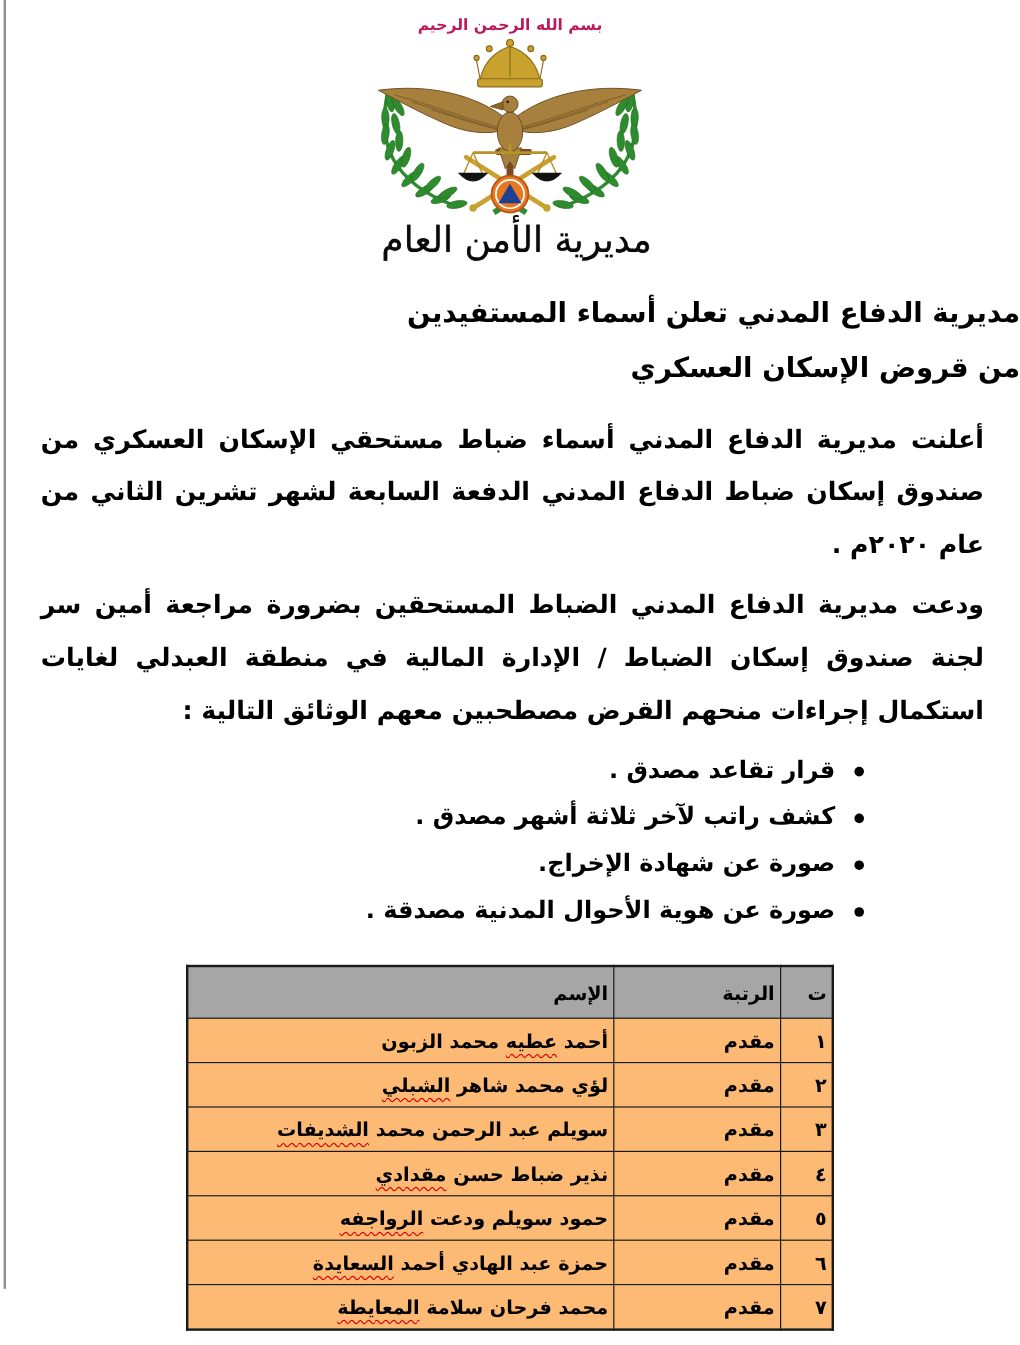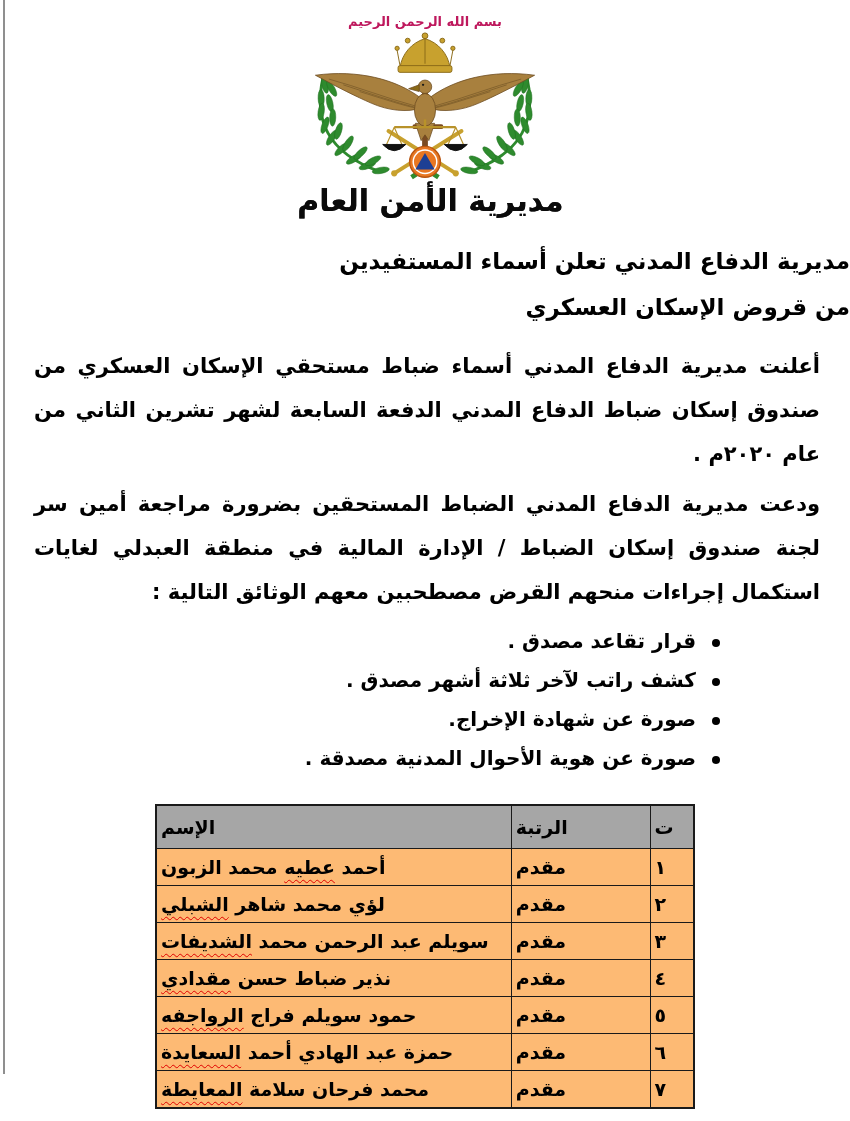--- a/index.html
+++ b/index.html
@@ -4,42 +4,42 @@
 <style>
   html,body{margin:0;padding:0;background:#ffffff;}
   body{font-family:"DejaVu Sans",sans-serif;color:#000;}
   .page{position:relative;width:850px;height:1121px;background:#fff;overflow:hidden;direction:rtl;}
   .page-edge{position:absolute;left:3px;top:0;width:2px;height:1074px;background:#8f8f8f;}
 
   
   .emblem-wrap{width:100%;text-align:center;padding-top:14px;}
   .bismillah{font-size:13px;color:#be185d;font-weight:bold;letter-spacing:1px;margin-bottom:2px;}
   .emblem-svg{display:block;margin:0 auto;}
-  .emblem-caption{font-size:30px;font-weight:bold;color:#0a0a0a;margin-top:2px;letter-spacing:1px;
+  .emblem-caption{font-size:30px;font-weight:normal;color:#0a0a0a;margin-top:2px;letter-spacing:1px;
     text-shadow:0 0 0.6px #333;padding-left:11px;}
 
   
   .doc-title{margin-top:20px;text-align:right;font-weight:bold;font-size:23px;line-height:46px;color:#000;}
 
   
   .body-text{margin:14px 30px 0 34px;}
   .body-text p{margin:0 0 6px 0;font-size:21px;font-weight:bold;line-height:44px;
     text-align:justify;color:#000;}
 
   
   ul.reqs{list-style:none;margin:8px 130px 0 0;padding:0;}
   ul.reqs li{font-size:20px;font-weight:bold;line-height:39px;color:#000;}
   ul.reqs li .dot{display:inline-block;width:8px;height:8px;border-radius:50%;background:#000;
     margin-left:16px;vertical-align:middle;}
 
   
   table.names{border-collapse:collapse;margin:26px auto 0 auto;width:540px;direction:rtl;
     border:2.5px solid #1a1a1a;}
-  table.names th,table.names td{border:1.6px solid #1a1a1a;text-align:left;vertical-align:middle;
-    font-weight:bold;font-size:19px;color:#000;padding:0 4px;}
+  table.names th,table.names td{border:1.6px solid #1a1a1a;text-align:right;vertical-align:middle;
+    font-weight:bold;font-size:16px;color:#000;padding:0 4px;}
   table.names th{background:#a6a6a6;height:42px;}
   table.names td{height:36px;background:#fdba74;}
   col.c-num{width:44px;} col.c-rank{width:139px;} col.c-name{width:356px;}
 
   .sq{text-decoration-line:underline;text-decoration-style:wavy;text-decoration-color:#e00000;
       text-decoration-thickness:1px;text-underline-offset:5px;}
 </style>
 </head>
 <body>
 
@@ -194,21 +194,21 @@
         <td><span>سويلم عبد الرحمن محمد </span><span class="sq">الشديفات</span><span></span></td>
       </tr>
       <tr>
         <td>٤</td>
         <td>مقدم</td>
         <td><span>نذير ضباط حسن </span><span class="sq">مقدادي</span><span></span></td>
       </tr>
       <tr>
         <td>٥</td>
         <td>مقدم</td>
-        <td><span>حمود سويلم فراج </span><span class="sq">الرواجفه</span><span></span></td>
+        <td><span>حمود سويلم ودعت </span><span class="sq">الرواجفه</span><span></span></td>
       </tr>
       <tr>
         <td>٦</td>
         <td>مقدم</td>
         <td><span>حمزة عبد الهادي أحمد </span><span class="sq">السعايدة</span><span></span></td>
       </tr>
       <tr>
         <td>٧</td>
         <td>مقدم</td>
         <td><span>محمد فرحان سلامة </span><span class="sq">المعايطة</span><span></span></td>

